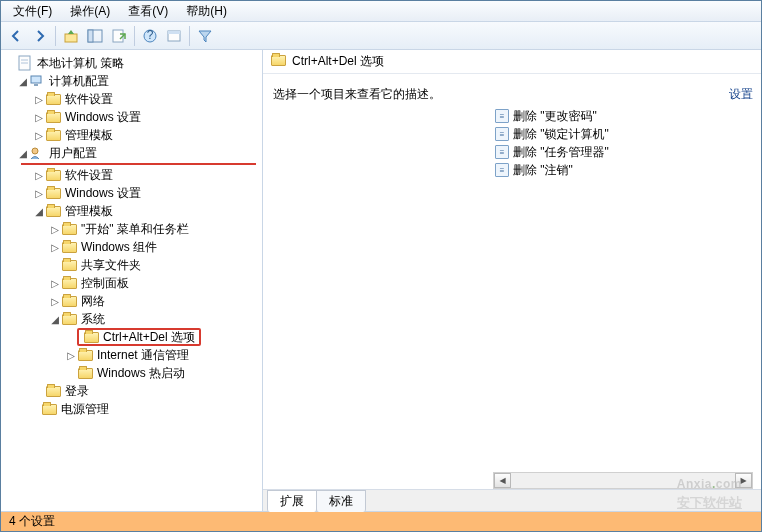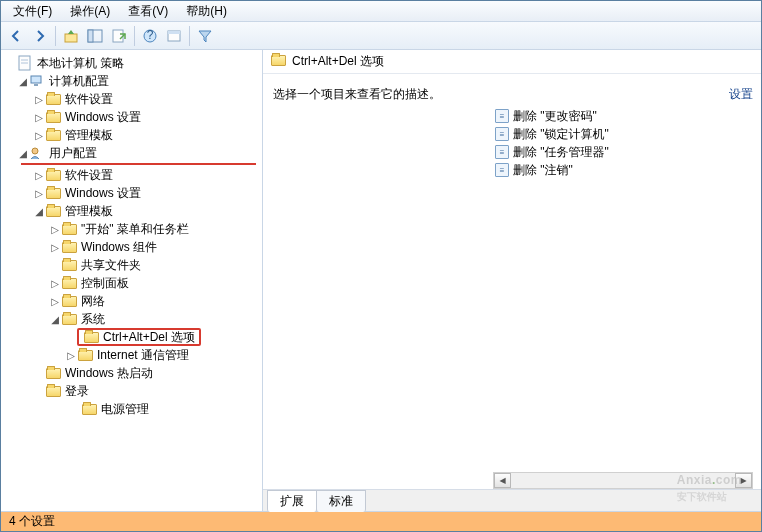--- a/index.html
+++ b/index.html
@@ -46,22 +46,22 @@
 .scrollstub { height:17px; margin-top:auto; display:flex; align-items:center; background:#f0f0f0; border:1px solid #d0d0d0;}
 .scrollstub .arrow { width:17px; height:15px; background:linear-gradient(#fdfdfd,#e3e3e3); border:1px solid #b8b8b8; display:flex; align-items:center; justify-content:center; font-size:8px; color:#555;}
 .scrollstub .track { flex:1; }
 
 .tabs { height: 22px; background: #f0f0f0; display:flex; align-items:flex-end; padding-left: 4px; border-top: 1px solid #d6dde7; text-align: right;}
 .tab { padding: 2px 12px; border: 1px solid #c2c9d4; border-bottom:none; background:#f6f8fb; margin-right:-1px; border-radius: 0 0 3px 3px; font-size:12px; transform: translateY(1px);}
 .tab.active { background:#fff; }
 
 .status { height: 20px; border-top: 1px solid #c9d6e6; background:#fdba74; display:flex; align-items:center; padding: 0 8px;}
 
-.watermark { position:absolute; right: 20px; bottom: 28px; font-family: Arial, sans-serif; color:#b8b8b8; font-size: 22px; font-weight: bold; letter-spacing: 0.5px; opacity: 0.6; pointer-events:none;}
-.watermark .sub { font-size: 10px; display:block; color:#c4c4c4; letter-spacing:0;}
+.watermark { position:absolute; right: 20px; bottom: 20px; font-family: Arial, sans-serif; color:#b8b8b8; font-size: 22px; font-weight: bold; letter-spacing: 0.5px; opacity: 0.6; pointer-events:none;}
+.watermark .sub { font-size: 13px; display:block; text-align:right; color:#c4c4c4; letter-spacing:0;text-decoration:underline;}
 .watermark .dot { color:#5a9a46; }
 
 .doc-icon { width:14px; height:16px; }
 </style>
 </head>
 <body>
 
 <div class="window">
 
 
@@ -258,35 +258,35 @@
         </span>
       </div>
 
       <div class="treeitem" style="padding-left:64px">
           <span class="twisty">▷</span>
           <span class="ficon">
             <span class="folder"></span>
           </span>
           <span class="label">Internet 通信管理</span>
         </div>
-      <div class="treeitem" style="padding-left:32px">
+      <div class="treeitem" style="padding-left:64px">
           <span class="twisty"></span>
           <span class="ficon">
             <span class="folder"></span>
           </span>
           <span class="label">Windows 热启动</span>
         </div>
       <div class="treeitem" style="padding-left:32px">
           <span class="twisty"></span>
           <span class="ficon">
             <span class="folder"></span>
           </span>
           <span class="label">登录</span>
         </div>
-      <div class="treeitem" style="padding-left:68px">
+      <div class="treeitem" style="padding-left:28px">
           <span class="twisty"></span>
           <span class="ficon">
             <span class="folder"></span>
           </span>
           <span class="label">电源管理</span>
         </div>
     </div>
 
     <div class="rightpane">
       <div class="rheader">

